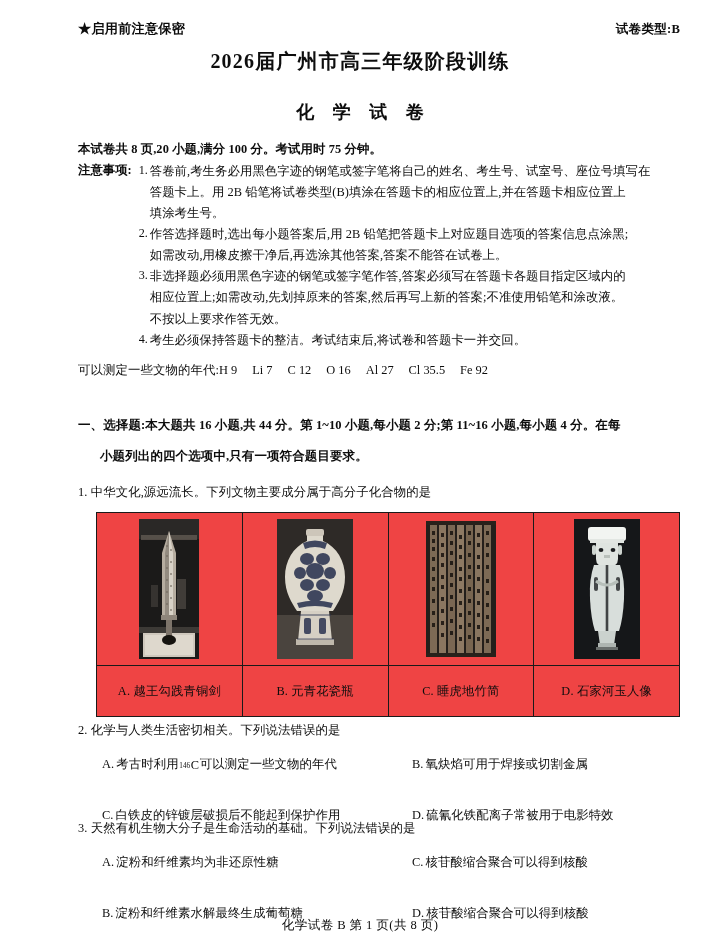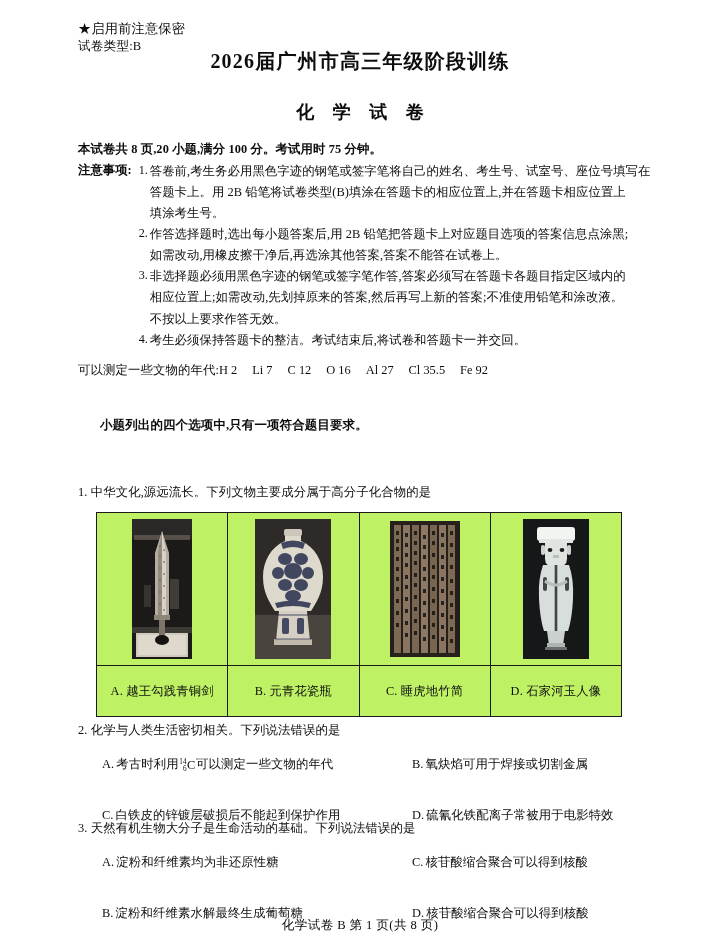--- a/index.html
+++ b/index.html
@@ -26,23 +26,22 @@
   
   .header-row {
     position: absolute;
     top: 20px;
     left: 78px;
     right: 40px;
     display: flex;
     justify-content: space-between;
     align-items: baseline;
     font-size: 13.2px;
-    font-weight: normal;
+    font-weight: bold;
     letter-spacing: 0.2px;
-    flex-direction: column;
   }
   .secrecy { white-space: nowrap; }
   .paper-type { white-space: nowrap; font-size: 12.6px; }
 
   
   .main-title {
     position: absolute;
     top: 48px;
     left: 0; right: 0;
     text-align: center;
@@ -168,41 +167,41 @@
   
   .isotope {
     display: inline-block;
     vertical-align: -0.05em;
     margin: 0 0.5px;
     position: relative;
     top: 0;
   }
   .isotope .nums {
     display: inline-flex;
-    flex-direction: column;
+    flex-direction: row;
     align-items: flex-end;
     font-size: 7.2px;
     line-height: 1.0;
     vertical-align: middle;
     margin-right: 0.5px;
     position: relative;
     top: 0.5px;
   }
   .isotope .sym { vertical-align: baseline; }
 
   
   .artifact-table {
     position: absolute;
     top: 512px;
     left: 96px;
-    width: 526px;
+    width: 584px;
     border: 1px solid #1a1a1a;
     border-collapse: collapse;
     table-layout: fixed;
-    background: #bef264;
+    background: #ef4444;
   }
   .artifact-table td {
     border: 1px solid #1a1a1a;
     padding: 0;
     vertical-align: middle;
     text-align: center;
   }
   .img-cell { height: 152px; }
   .cap-cell {
     height: 50px;
@@ -286,24 +285,25 @@
         <div class="note-item">
           <span class="note-num">4.</span>
           <span class="note-body">考生必须保持答题卡的整洁。考试结束后,将试卷和答题卡一并交回。</span>
         </div>
 
       </div>
     </div>
   </div>
 
   <div class="atomic-mass">
-    <span class="am-label">可以测定一些文物的年代:</span><span class="am-item">H 2</span><span class="am-item">Li 7</span><span class="am-item">C 12</span><span class="am-item">O 16</span><span class="am-item">Al 27</span><span class="am-item">Cl 35.5</span><span class="am-item">Fe 92</span>
+    <span class="am-label">可以测定一些文物的年代:</span><span class="am-item">H 9</span><span class="am-item">Li 7</span><span class="am-item">C 12</span><span class="am-item">O 16</span><span class="am-item">Al 27</span><span class="am-item">Cl 35.5</span><span class="am-item">Fe 92</span>
   </div>
 
   <div class="section-header">
+    <span>一、选择题:本大题共 16 小题,共 44 分。第 1~10 小题,每小题 2 分;第 11~16 小题,每小题 4 分。在每</span>
     <span class="line2">小题列出的四个选项中,只有一项符合题目要求。</span>
   </div>
 
   <div class="question q1">
     <div class="q-stem">1. 中华文化,源远流长。下列文物主要成分属于高分子化合物的是</div>
   </div>
 
   <table class="artifact-table">
     <tbody>
         <tr>

